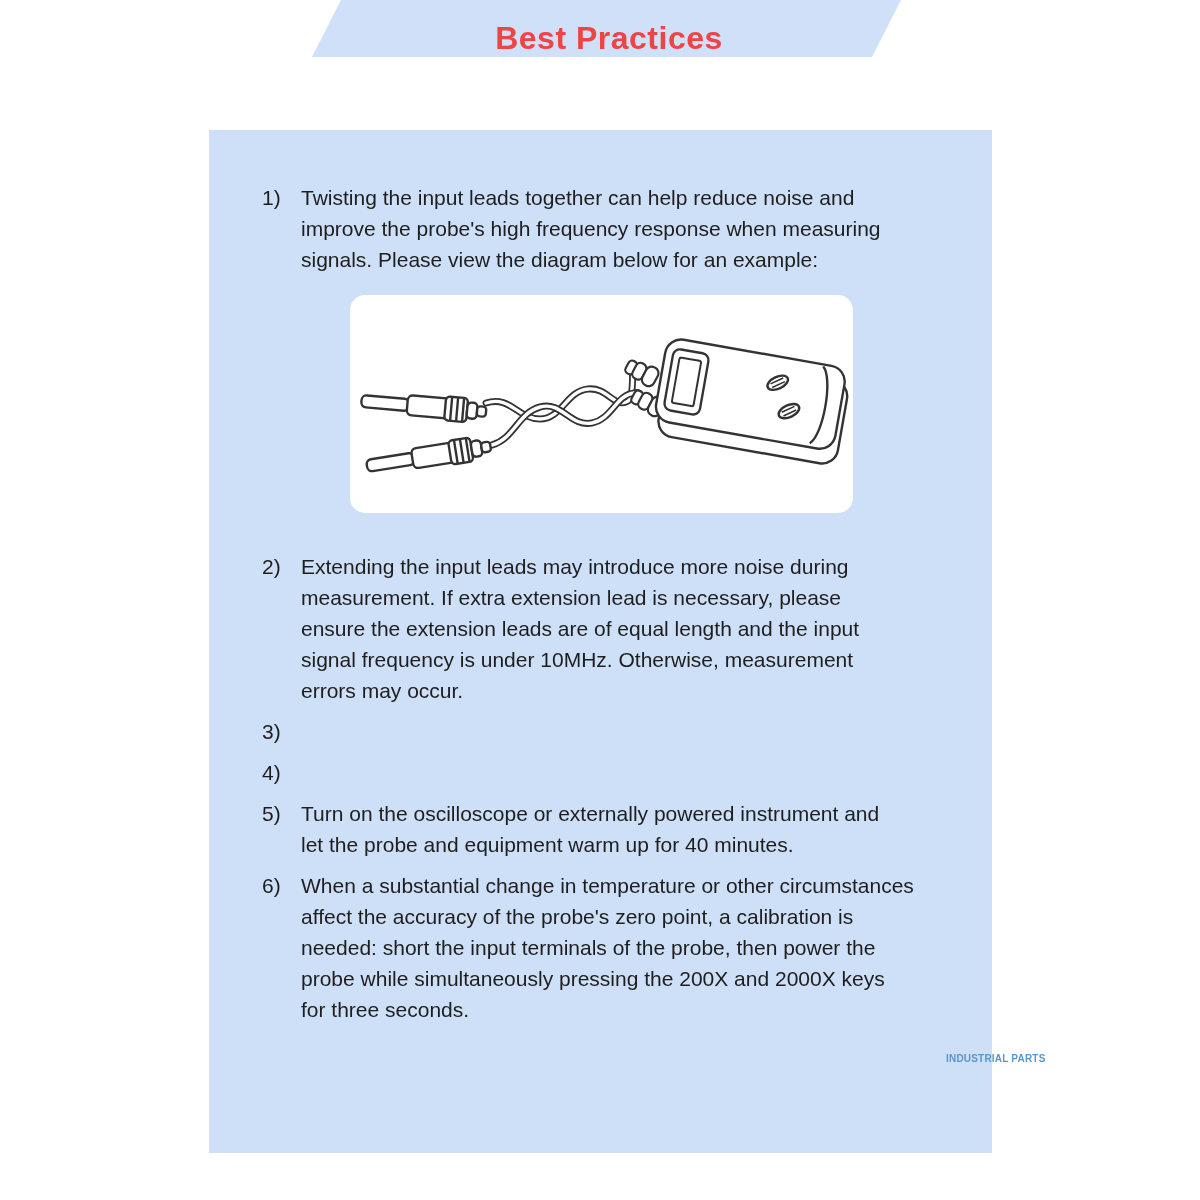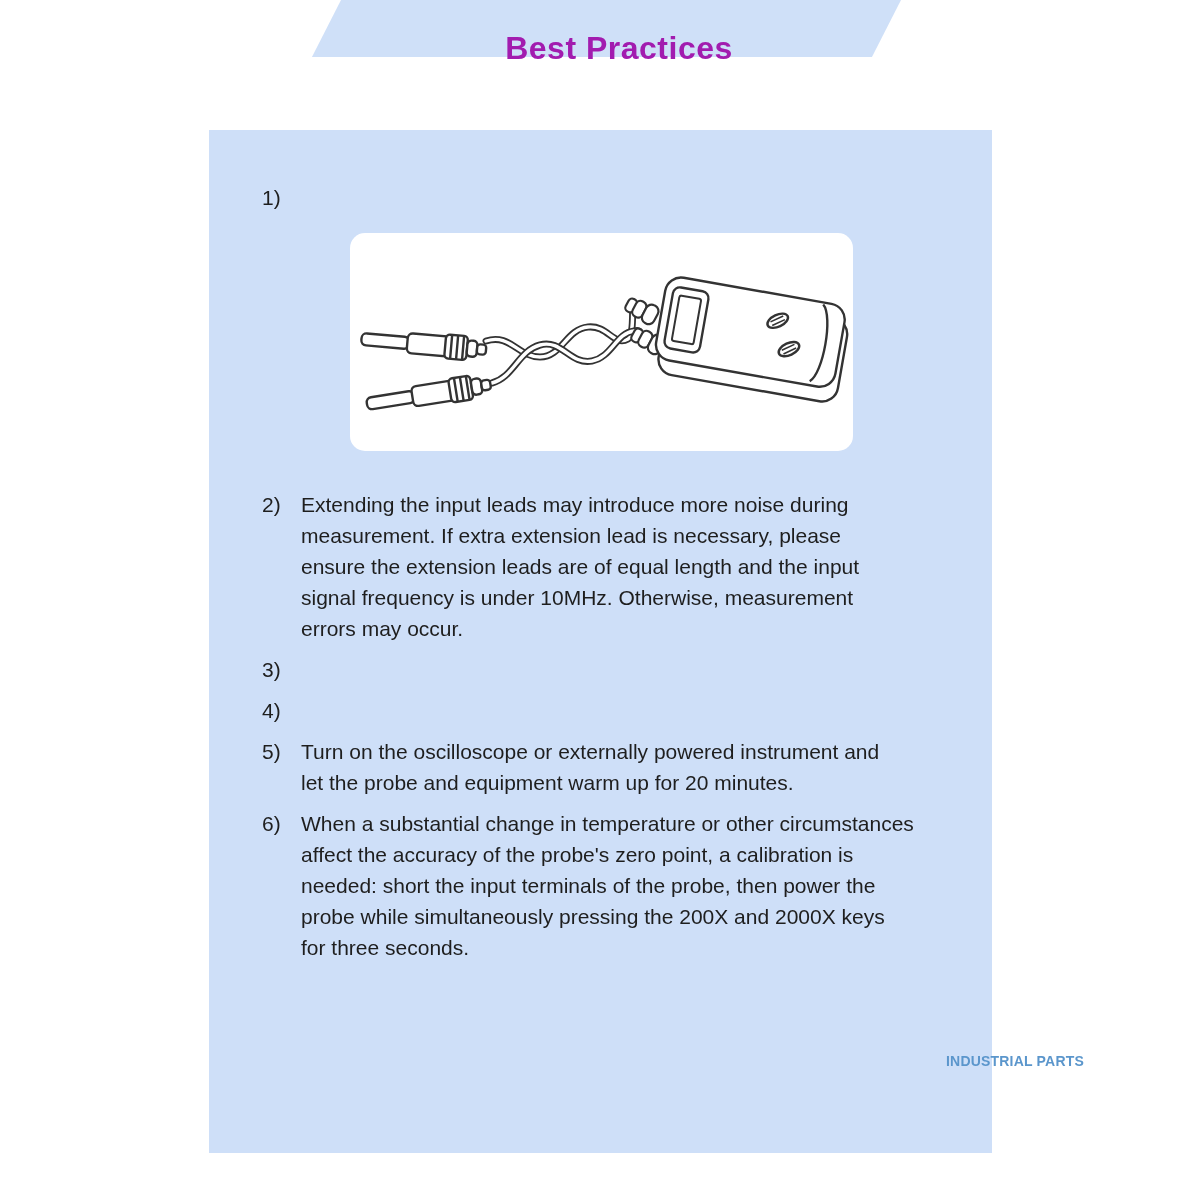--- a/index.html
+++ b/index.html
@@ -2,53 +2,56 @@
 <html><head>
 <meta charset="utf-8">
 <style>
   html,body{margin:0;padding:0;}
   .page{position:relative;width:1200px;height:1200px;background:#ffffff;overflow:hidden;
         font-family:"Liberation Sans",sans-serif;}
 
   
   .header-band{position:absolute;left:341px;top:0;width:560px;height:57px;
                background:#cfe0f8;transform:skewX(-27deg);transform-origin:0 0;}
-  .page-title{position:absolute;left:301px;top:10px;width:600px;margin:18px;text-align:center;
-              font-size:32px;line-height:40px;font-weight:bold;color:#a21caf;letter-spacing:.5px;}
+  .page-title{position:absolute;left:301px;top:10px;width:600px;margin:8px;text-align:center;
+              font-size:32px;line-height:40px;font-weight:bold;color:#ef4444;letter-spacing:.5px;}
 
   
   .content-box{position:absolute;left:209px;top:130px;width:783px;height:1023px;background:#cedff8;}
 
   .list{position:absolute;left:53px;top:52px;margin:0;padding:0;list-style:none;z-index:3;}
   .item{display:flex;margin-bottom:10px;font-size:21px;line-height:31px;color:#1e1e1e;}
   .item .num{flex:none;width:39px;}
   .item .txt{white-space:pre-line;}
 
   .figure-li{display:block;margin:20px 0 38px 88px;}
   .figure{width:503px;height:218px;background:#ffffff;border-radius:15px;}
   .figure svg{display:block;}
 
   
   .wm-tagline{position:absolute;left:946px;top:1053px;z-index:2;
-              font-size:14px;font-weight:bold;letter-spacing:.2px;color:#5b96cc;}
+              font-size:10px;font-weight:bold;letter-spacing:.2px;color:#5b96cc;}
   .wm-logo{position:absolute;left:855px;top:918px;width:330px;height:170px;z-index:4;}
 </style>
 </head>
 <body>
 
 <div class="page">
 
   <div class="header-band"></div>
   <h1 class="page-title">Best Practices</h1>
 
   <div class="content-box">
     <ol class="list">
 
       <li class="item">
         <span class="num">1)</span>
+        <span class="txt">Twisting the input leads together can help reduce noise and
+improve the probe's high frequency response when measuring
+signals. Please view the diagram below for an example:</span>
       </li>
 
       <li class="figure-li">
         <div class="figure">
           <svg width="503" height="218" viewBox="0 0 503 218">
             <g fill="none" stroke="#333333" stroke-width="2.4" stroke-linecap="round" stroke-linejoin="round">
 
               <path d="M136,108 C160,100 168,124 190,124 C212,124 216,96 238,94 C258,92 264,114 278,106 C284,102 282,80 283,70" stroke-width="7" stroke="#333333"></path>
               <path d="M136,108 C160,100 168,124 190,124 C212,124 216,96 238,94 C258,92 264,114 278,106 C284,102 282,80 283,70" stroke-width="3.4" stroke="#ffffff"></path>
               <path d="M142,150 C164,144 168,118 190,112 C212,106 220,132 242,128 C262,124 266,100 284,98 C287,97 288,97 289,98" stroke-width="7" stroke="#333333"></path>
@@ -113,21 +116,21 @@
       </li>
       <li class="item">
         <span class="num">3)</span>
       </li>
       <li class="item">
         <span class="num">4)</span>
       </li>
       <li class="item">
         <span class="num">5)</span>
         <span class="txt">Turn on the oscilloscope or externally powered instrument and
-let the probe and equipment warm up for 20 minutes.</span>
+let the probe and equipment warm up for 40 minutes.</span>
       </li>
       <li class="item">
         <span class="num">6)</span>
         <span class="txt">When a substantial change in temperature or other circumstances
 affect the accuracy of the probe's zero point, a calibration is
 needed: short the input terminals of the probe, then power the
 probe while simultaneously pressing the 200X and 2000X keys
 for three seconds.</span>
       </li>
     </ol>

